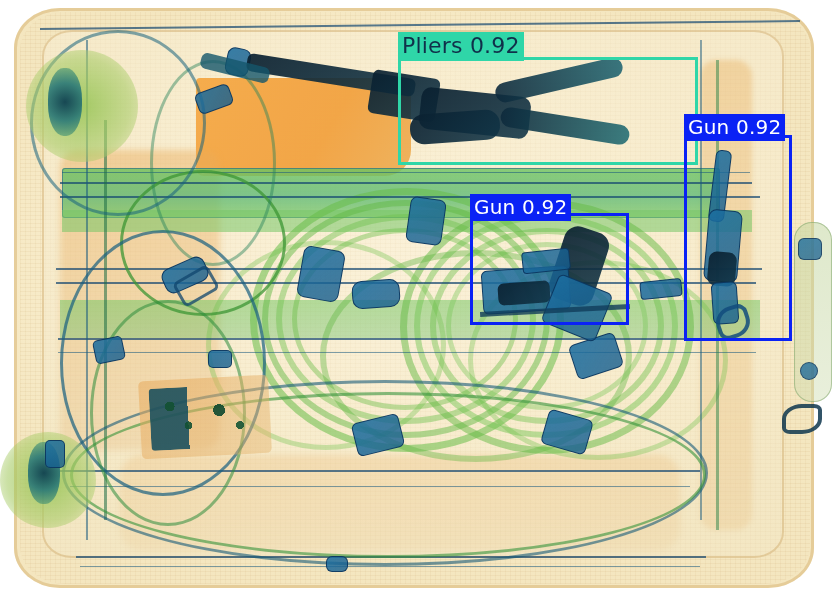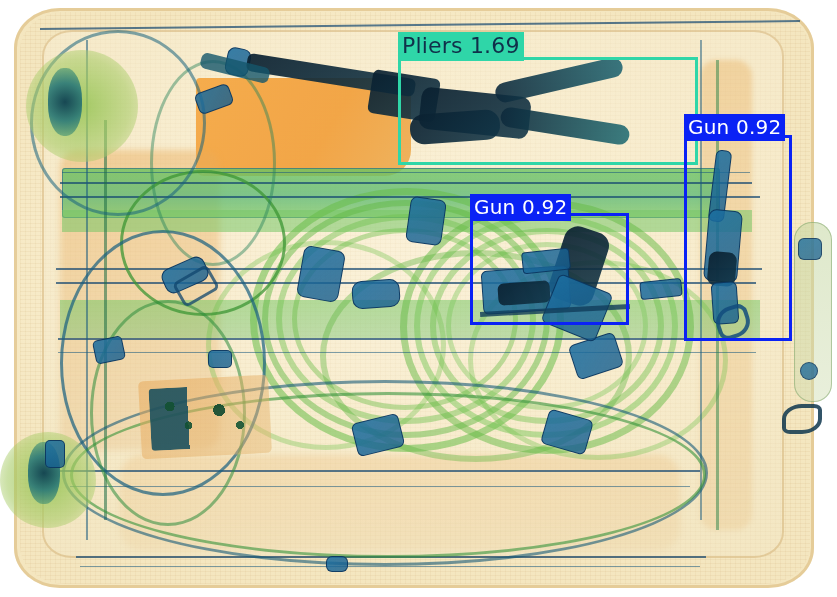--- a/index.html
+++ b/index.html
@@ -245,21 +245,21 @@
   <div class="layer" style="left:0;top:0;width:837px;height:597px;">
     <div class="blob" style="left:712px;top:150px;width:14px;height:70px;transform:rotate(7deg);border-radius:6px;"></div>
     <div class="blob" style="left:706px;top:210px;width:32px;height:70px;transform:rotate(5deg);border-radius:8px;"></div>
     <div class="blob-dark" style="left:708px;top:252px;width:28px;height:34px;transform:rotate(5deg);border-radius:8px;"></div>
     <div class="blob" style="left:712px;top:282px;width:24px;height:40px;transform:rotate(-4deg);border-radius:6px;"></div>
     <div class="blob" style="left:716px;top:306px;width:26px;height:24px;transform:rotate(-18deg);border-radius:50% 30%;background:transparent;border:4px solid rgba(18,76,124,.85);"></div>
   </div>
 
   <div class="det-pliers">
     <div class="det-box" style="left:398px;top:57px;width:300px;height:108px;"></div>
-    <div class="det-label" style="left:398px;top:32px;">Pliers 1.69</div>
+    <div class="det-label" style="left:398px;top:32px;">Pliers 0.92</div>
   </div>
 
   <div class="det-gun">
     <div class="det-box" style="left:470px;top:213px;width:159px;height:112px;"></div>
     <div class="det-label" style="left:470px;top:194px;">Gun 0.92</div>
   </div>
 
   <div class="det-gun">
     <div class="det-box" style="left:684px;top:135px;width:108px;height:206px;"></div>
     <div class="det-label" style="left:684px;top:114px;">Gun 0.92</div>

